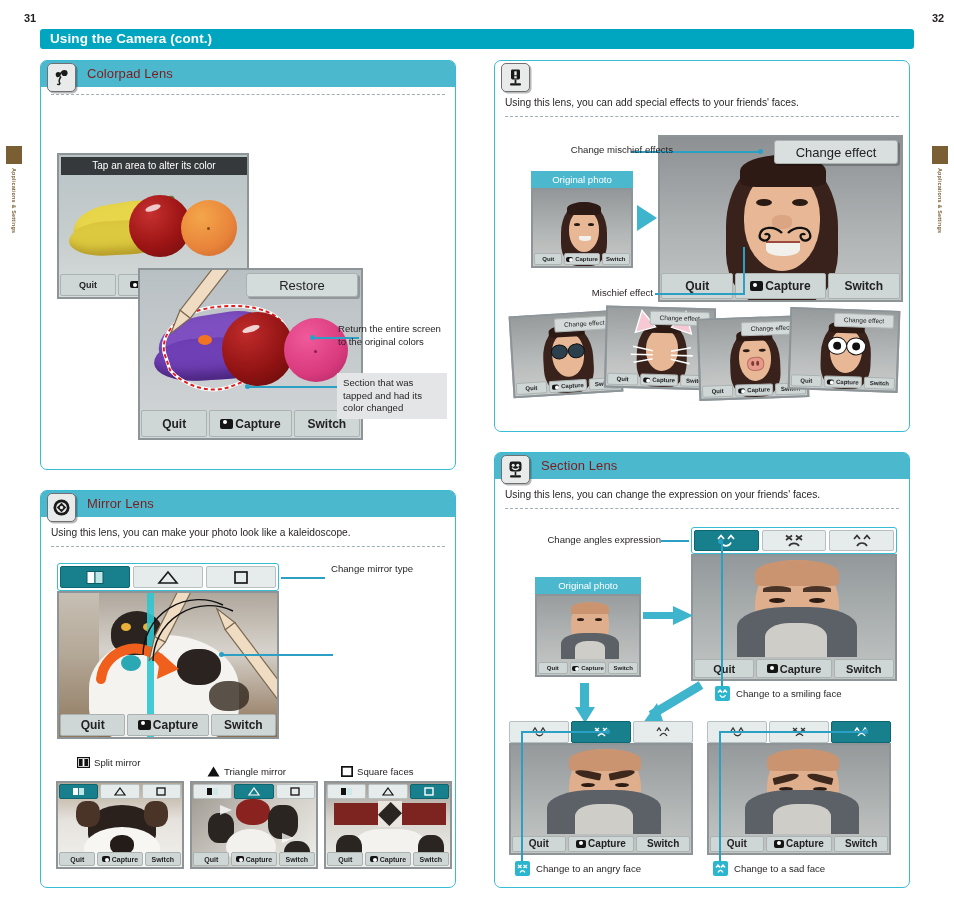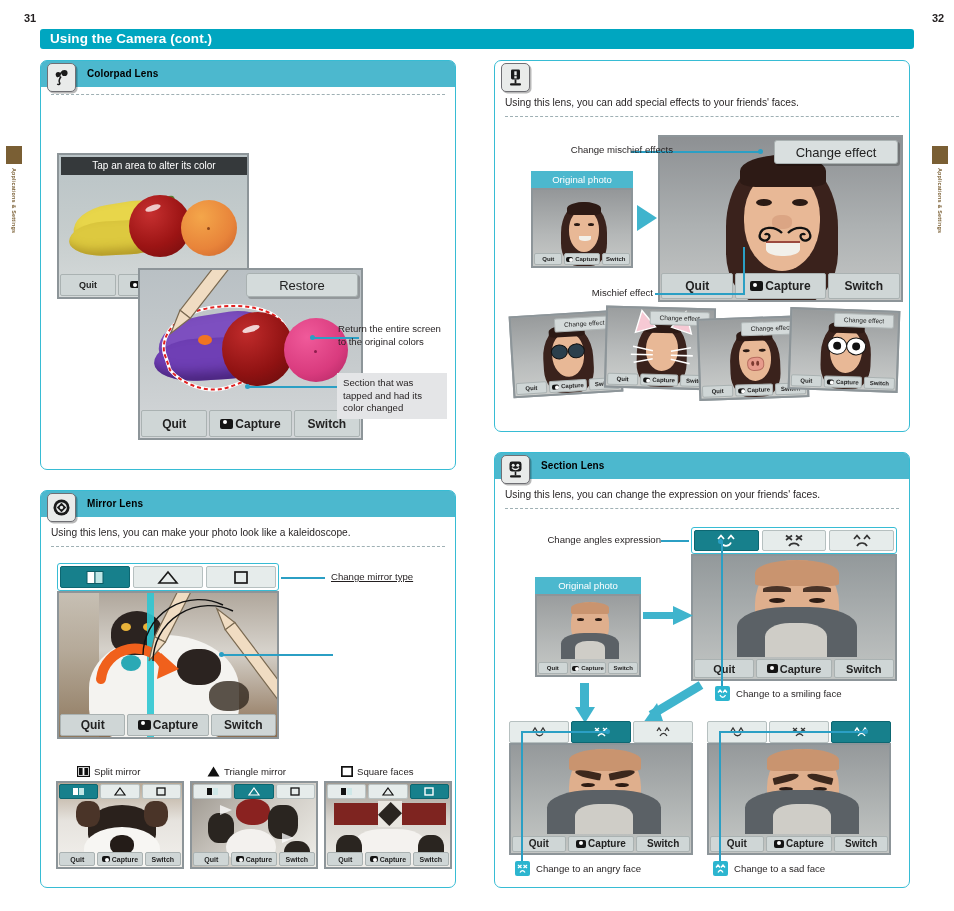--- a/index.html
+++ b/index.html
@@ -37,21 +37,21 @@
   
   .panel{
     position:absolute;border:1.6px solid #37bcd4;border-radius:7px;
     background:#ffffff;box-sizing:border-box;
   }
   .panel-head{
     position:absolute;left:-0px;top:-0px;height:26px;width:100%;
     background:#4cb8ce;border-radius:5px 5px 0 0;box-sizing:border-box;
   }
   .panel-head .title{
-    color:#000000;font-weight:bold;font-size:10px;line-height:26px;
+    color:#7f1d1d;font-weight:normal;font-size:13px;line-height:26px;
     padding-left:46px;letter-spacing:.1px;
   }
   .lens-icon{
     position:absolute;left:6px;top:2px;width:27px;height:27px;
     background:#e9ebea;border:1.6px solid #6f6f74;border-radius:5px;
     box-shadow:1.5px 1.5px 0 rgba(0,0,0,.28);
     display:flex;align-items:center;justify-content:center;
   }
   .lens-icon svg{display:block;}
   .panel-body{position:absolute;left:0;top:26px;width:100%;box-sizing:border-box;}
@@ -329,26 +329,26 @@
         <div class="dbtn cap" style="font-size:12px;">
           <span class="camglyph" style="width:13px;height:10px;"></span>
           <span>Capture</span>
         </div>
         <div class="dbtn" style="font-size:12px;">Switch</div>
       </div>
     </div>
   </div>
 
   <div class="lead-line" style="left:240px;top:86px;width:44px;height:1.6px;"></div>
-  <div class="callout" style="left:290px;top:80px;width:110px;text-decoration:underline;">Change mirror type</div>
+  <div class="callout" style="left:290px;top:72px;width:110px;">Change mirror type</div>
 
   <div class="lead-line" style="left:182px;top:163px;width:110px;height:1.6px;"></div>
   <div class="dot" style="left:178px;top:160.5px;"></div>
 
-  <div class="thumbcap" style="left:36px;top:275px;align-items:flex-end;">
+  <div class="thumbcap" style="left:36px;top:266px;align-items:flex-end;">
     <svg width="13" height="11" viewBox="0 0 13 11">
         <rect x="0.5" y="0.5" width="12" height="10" fill="none" stroke="#111" stroke-width="1.4"></rect>
         <rect x="2" y="2" width="3.6" height="7" fill="#111"></rect>
         <rect x="7.4" y="2" width="3.6" height="7" fill="#111"></rect>
       </svg>
     <span>Split mirror</span>
   </div>
   <div class="device" style="left:15px;top:290px;width:128px;height:88px;">
     <div class="shot">
       <div class="ph" style="background:linear-gradient(180deg,#b7a896 0%,#e6e3de 45%,#f2f0ec 100%);"></div>

